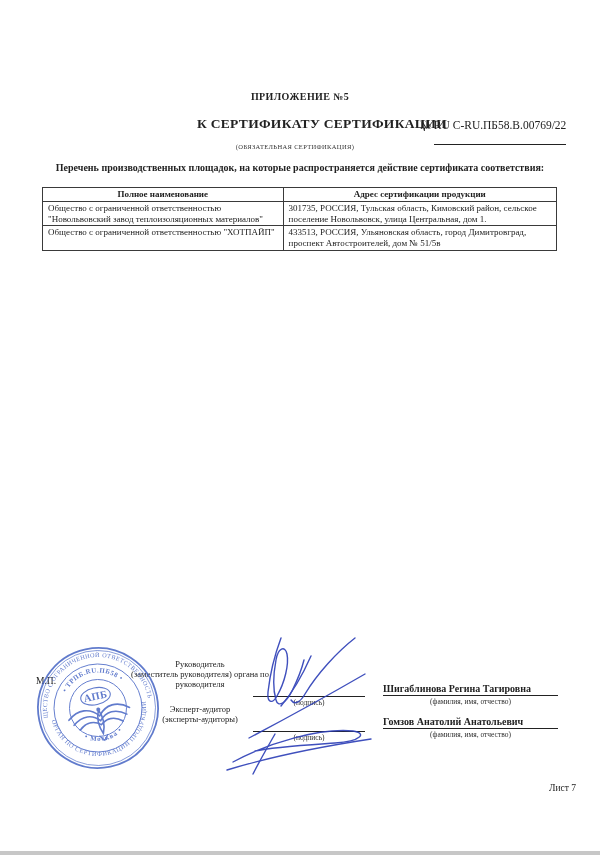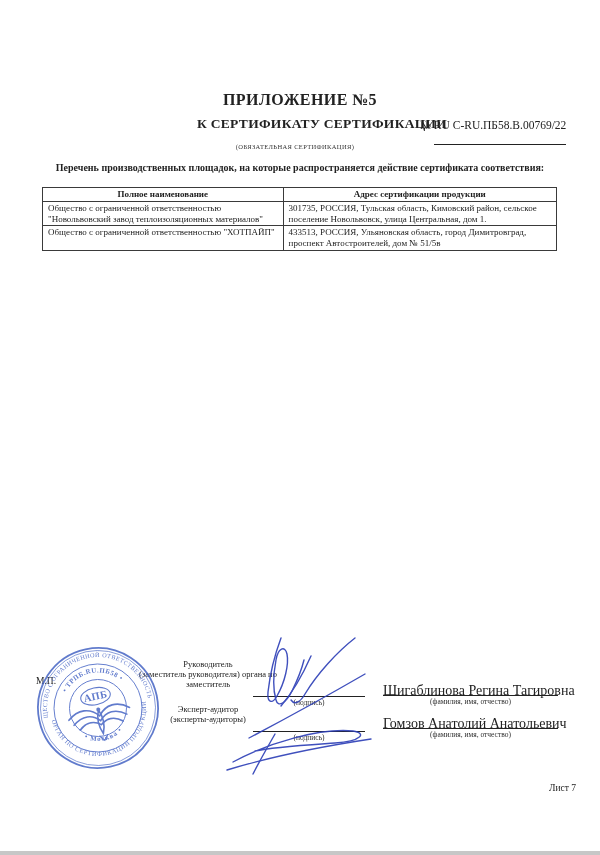--- a/index.html
+++ b/index.html
@@ -10,47 +10,47 @@
     --edge-grey:#c7c7c7;
   }
   *{margin:0;padding:0;box-sizing:border-box;}
   html,body{width:600px;height:855px;background:#ffffff;overflow:hidden;}
   body{font-family:"Liberation Serif","DejaVu Serif",serif;color:var(--text);}
   .page{position:relative;width:600px;height:855px;background:#fff;}
 
   .abs{position:absolute;}
 
   .appendix-title{top:91px;left:0;width:600px;text-align:center;
-    font-weight:bold;font-size:16px;letter-spacing:.4px;}
+    font-weight:bold;font-size:10px;letter-spacing:.4px;}
   .cert-title{top:116px;left:197px;font-weight:bold;font-size:13.5px;letter-spacing:.3px;}
   .cert-number{top:119px;left:420px;font-size:11.5px;white-space:nowrap;}
   .cert-number .num{border-bottom:1px solid var(--text);padding-bottom:13px;}
   .cert-type{top:143px;left:0;width:590px;text-align:center;font-size:6.5px;letter-spacing:.35px;color:#333;}
   .intro{top:162px;left:30px;width:540px;text-align:center;font-weight:bold;font-size:10px;line-height:11.5px;}
 
   table.sites{position:absolute;top:187px;left:42px;width:515px;
     border-collapse:collapse;font-size:9px;line-height:10.8px;}
   table.sites th,table.sites td{border:1px solid var(--border);padding:1px 5px;vertical-align:top;text-align:left;}
   table.sites th{font-weight:bold;text-align:center;padding:1px 2px;}
   table.sites col.c1{width:241px;}
   table.sites col.c2{width:274px;}
 
   .seal-mark{top:676px;left:36px;font-size:9.5px;}
-  .role-block{left:118px;width:180px;text-align:center;font-size:8.5px;line-height:10px;}
+  .role-block{left:110px;width:180px;text-align:center;font-size:8.5px;line-height:10px;}
   .role-1{top:659px;}
   .role-2{top:704px;}
 
   .sig-line{border-top:1px solid var(--text);height:0;}
   .sig-caption{text-align:center;font-size:7.5px;color:#2e2e2e;}
   .sig-line-1{top:696px;left:253px;width:112px;}
   .sig-cap-1{top:698px;left:253px;width:112px;}
   .sig-line-2{top:731px;left:253px;width:112px;}
   .sig-cap-2{top:733px;left:253px;width:112px;}
 
-  .name-text{text-align:left;font-size:14px;white-space:nowrap;}
+  .name-text{text-align:left;font-size:10px;white-space:nowrap;font-weight:bold;}
   .name-1{top:683px;left:383px;width:175px;}
   .name-line-1{top:695px;left:383px;width:175px;}
   .name-cap-1{top:697px;left:383px;width:175px;}
   .name-2{top:716px;left:383px;width:175px;}
   .name-line-2{top:728px;left:383px;width:175px;}
   .name-cap-2{top:730px;left:383px;width:175px;}
 
   .stamp-svg{top:643px;left:33px;width:130px;height:130px;opacity:.82;z-index:5;}
   .sign-svg{top:616px;left:215px;width:175px;height:165px;z-index:6;}
 
@@ -94,21 +94,21 @@
       <td>433513, РОССИЯ, Ульяновская область, город Димитровград, проспект Автостроителей, дом № 51/5в</td>
     </tr>
   </tbody>
     </table>
 
   <div class="abs seal-mark">М.П.</div>
 
   <div class="abs role-block role-1">
     <div>Руководитель</div>
     <div>(заместитель руководителя) органа по</div>
-    <div>заместитель</div>
+    <div>руководителя</div>
   </div>
 
   <div class="abs role-block role-2">
     <div>Эксперт-аудитор</div>
     <div>(эксперты-аудиторы)</div>
   </div>
 
   <div class="abs sig-line sig-line-1"></div>
   <div class="abs sig-caption sig-cap-1">(подпись)</div>
   <div class="abs sig-line sig-line-2"></div>

